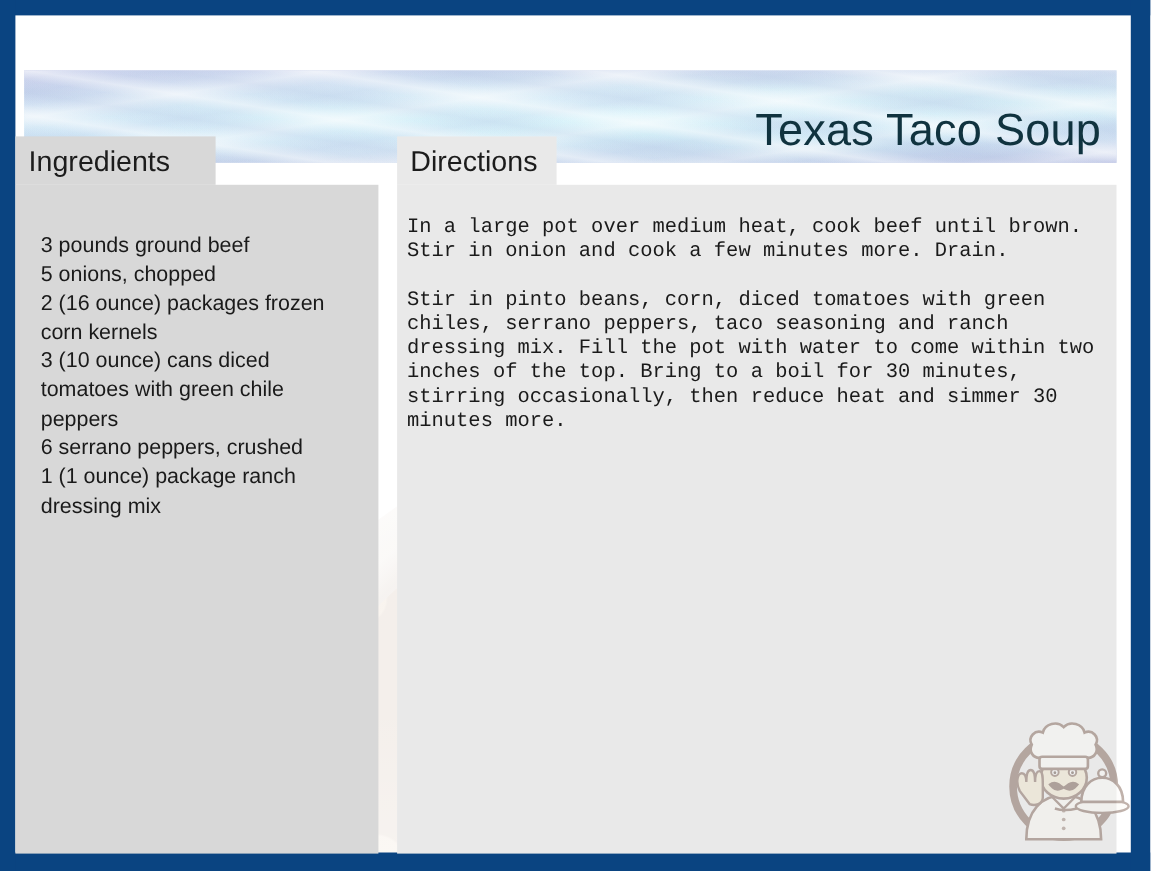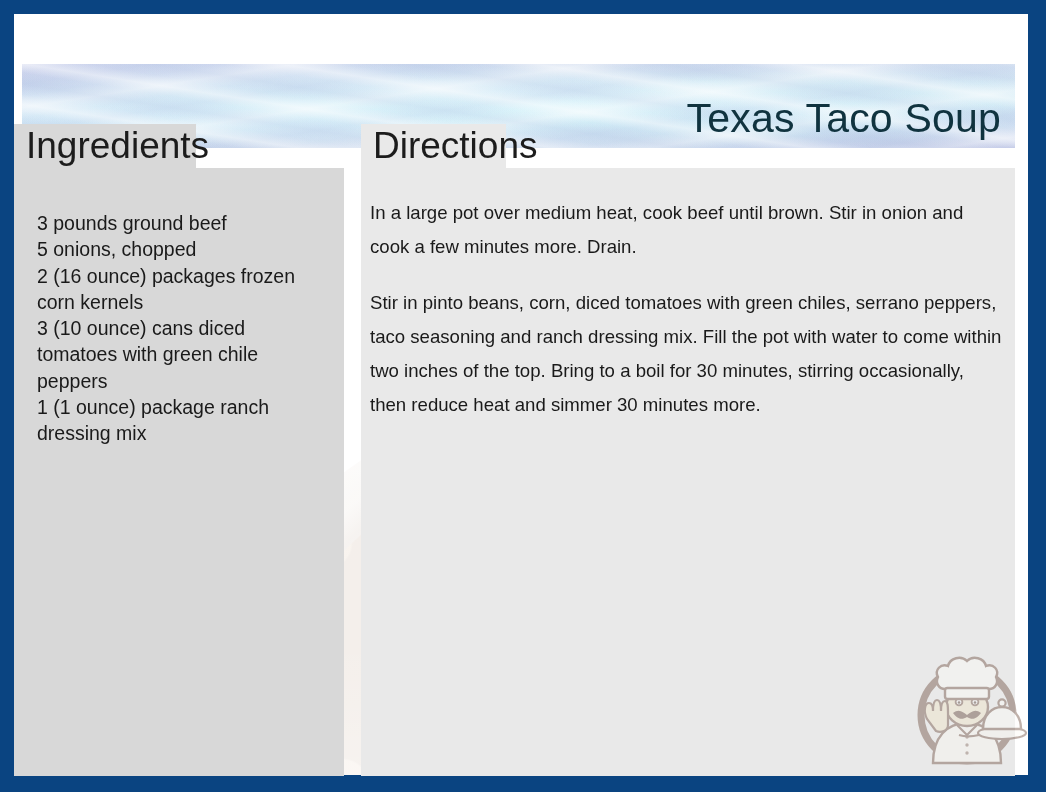--- a/index.html
+++ b/index.html
@@ -177,21 +177,21 @@
     position: absolute;
     top: 0;
     left: 0;
     height: 44px;
     display: flex;
     align-items: center;
     padding-left: 12px;
     box-sizing: border-box;
   }
   .panel-tab-label {
-    font-size: 37px;
+    font-size: 26px;
     color: #1c1c1c;
     white-space: nowrap;
   }
   .panel-body {
     position: absolute;
     left: 0;
     top: 44px;
     right: 0;
     bottom: 0;
     box-sizing: border-box;
@@ -215,22 +215,23 @@
 
   
   #panel-directions { left: 361px; top: 124px; width: 654px; height: 652px; }
   #panel-directions .panel-tab { width: 145px; background: #e9e9e9; }
   #panel-directions .panel-body { background: #e9e9e9; }
   .directions-body {
     position: relative;
     z-index: 2;
     padding: 28px 12px 0 9px;
     font-size: 18.6px;
-    line-height: 34px;
+    line-height: 22px;
     color: #1a1a1a;
+    font-family: Liberation Mono, monospace;
   }
   .directions-body p { margin: 0 0 22px 0; }
 
   
   .chef-logo {
     position: absolute;
     left: 903px;
     top: 645px;
     width: 128px;
     height: 128px;
@@ -257,20 +258,21 @@
   <div class="panel" id="panel-ingredients">
     <div class="panel-tab">
       <span class="panel-tab-label">Ingredients</span>
     </div>
     <div class="panel-body">
       <ul class="ingredients-list" id="ingredients-list">
           <li>3 pounds ground beef</li>
           <li>5 onions, chopped</li>
           <li>2 (16 ounce) packages frozen corn kernels</li>
           <li>3 (10 ounce) cans diced tomatoes with green chile peppers</li>
+          <li>6 serrano peppers, crushed</li>
           <li>1 (1 ounce) package ranch dressing mix</li>
         </ul>
     </div>
   </div>
 
   <div class="panel" id="panel-directions">
     <div class="panel-tab">
       <span class="panel-tab-label">Directions</span>
     </div>
     <div class="panel-body">

